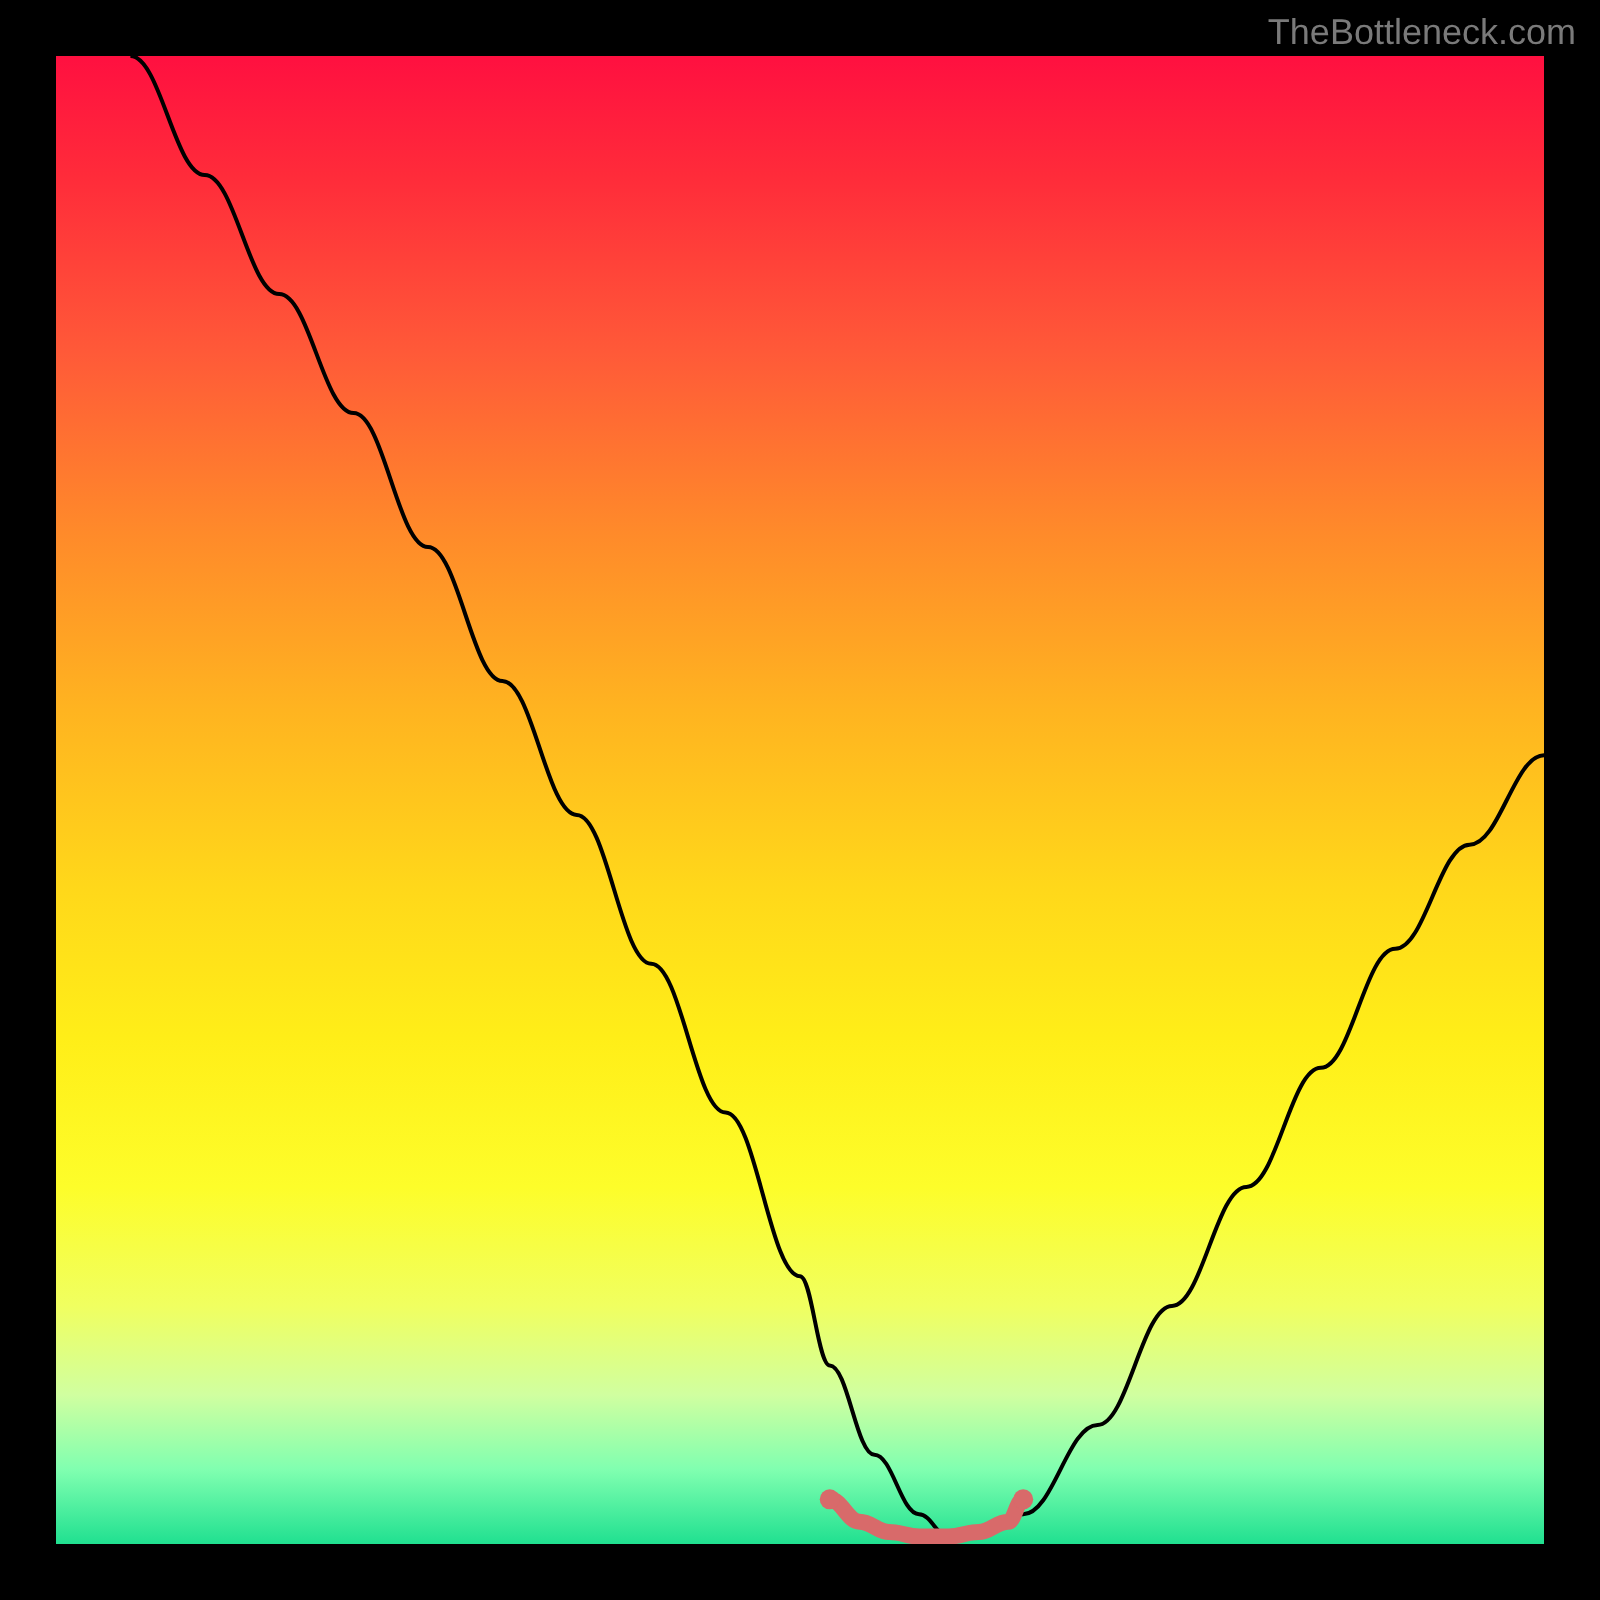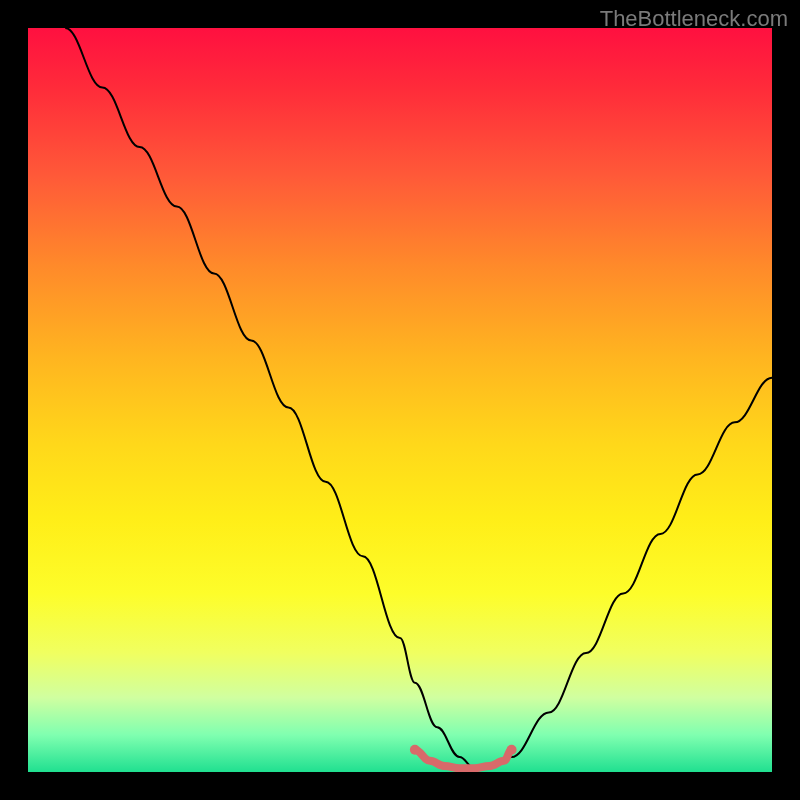--- a/index.html
+++ b/index.html
@@ -9,21 +9,21 @@
     background: #000;
     position: relative;
     overflow: hidden;
     font-family: Arial, sans-serif;
   }
   .watermark {
     position: absolute;
     top: 6px;
     right: 12px;
     color: #7a7a7a;
-    font-size: 22px;
+    font-size: 18px;
     z-index: 10;
     font-weight: 500;
   }
   .plot-area {
     position: absolute;
     left: 28px;
     top: 28px;
     width: 744px;
     height: 744px;
     background: linear-gradient(to bottom,

